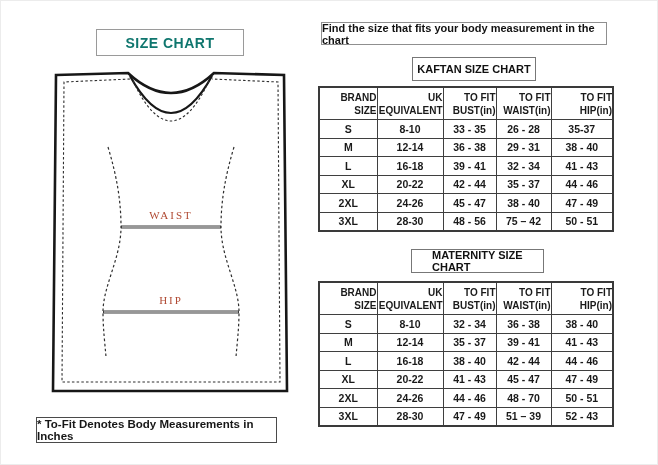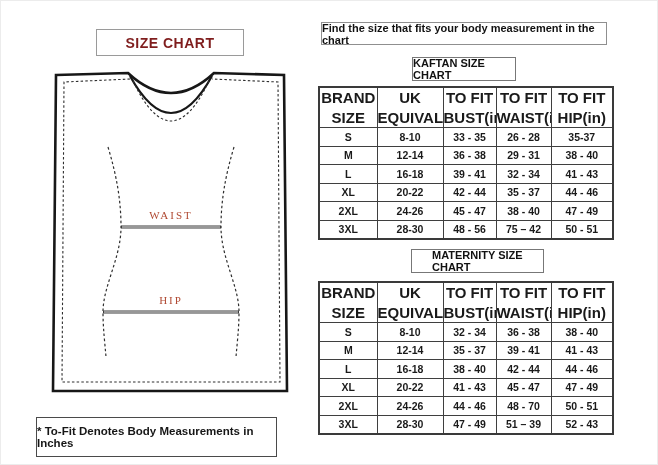--- a/index.html
+++ b/index.html
@@ -7,38 +7,38 @@
     position:relative;width:658px;height:465px;background:#ffffff;
     font-family:"Liberation Sans",sans-serif;color:#1b1b1b;overflow:hidden;
     border:1px solid #ececec;box-sizing:border-box;
   }
   .boxed{
     position:absolute;display:flex;align-items:center;justify-content:center;
     background:#fff;border:1px solid #8a8a8a;box-sizing:border-box;
     font-weight:bold;text-align:left;
   }
   
-  .title-box{left:95px;top:28px;width:148px;height:27px;font-size:14px;letter-spacing:.5px;color:#7f1d1d;border-color:#9a9a9a;}
-  .footnote-box{left:35px;top:416px;width:241px;height:40px;font-size:11.5px;border:1.5px solid #4a4a4a;color:#161616;}
+  .title-box{left:95px;top:28px;width:148px;height:27px;font-size:14px;letter-spacing:.5px;color:#0f766e;border-color:#9a9a9a;}
+  .footnote-box{left:35px;top:416px;width:241px;height:26px;font-size:11.5px;border:1.5px solid #4a4a4a;color:#161616;}
   .garment-wrap{position:absolute;left:40px;top:60px;width:255px;height:345px;}
   
   .instruction-box{left:320px;top:21px;width:286px;height:23px;font-size:11px;border-color:#8f8f8f;color:#111;}
-  .chart-title-kaftan{left:411px;top:56px;width:104px;height:24px;font-size:11px;border-color:#777;color:#111;}
+  .chart-title-kaftan{left:411px;top:56px;width:124px;height:24px;font-size:11px;border-color:#777;color:#111;}
   .chart-title-maternity{left:410px;top:248px;width:133px;height:24px;font-size:11px;border-color:#777;color:#111;padding-left:20px;}
   table.size-table{
     position:absolute;border-collapse:collapse;table-layout:fixed;width:294px;
     background:#fff;border:2px solid #3a3a3a;
   }
   #kaftan-table{left:317px;top:85px;}
   #maternity-table{left:317px;top:280px;}
   .size-table th,.size-table td{
     border:1px solid #3f3f3f;text-align:center;vertical-align:middle;
     font-weight:bold;color:#1a1a1a;padding:0;overflow:hidden;
   }
-  .size-table th{height:31px;font-size:15px;line-height:1.3;white-space:pre-line;}
+  .size-table th{height:31px;font-size:10px;line-height:1.3;white-space:pre-line;text-align:right;}
   .size-table td{height:17.5px;font-size:10.5px;}
 </style>
 </head>
 <body>
 
 <div id="canvas">
 
   <div class="boxed title-box">SIZE CHART</div>
 
   <div class="garment-wrap">

